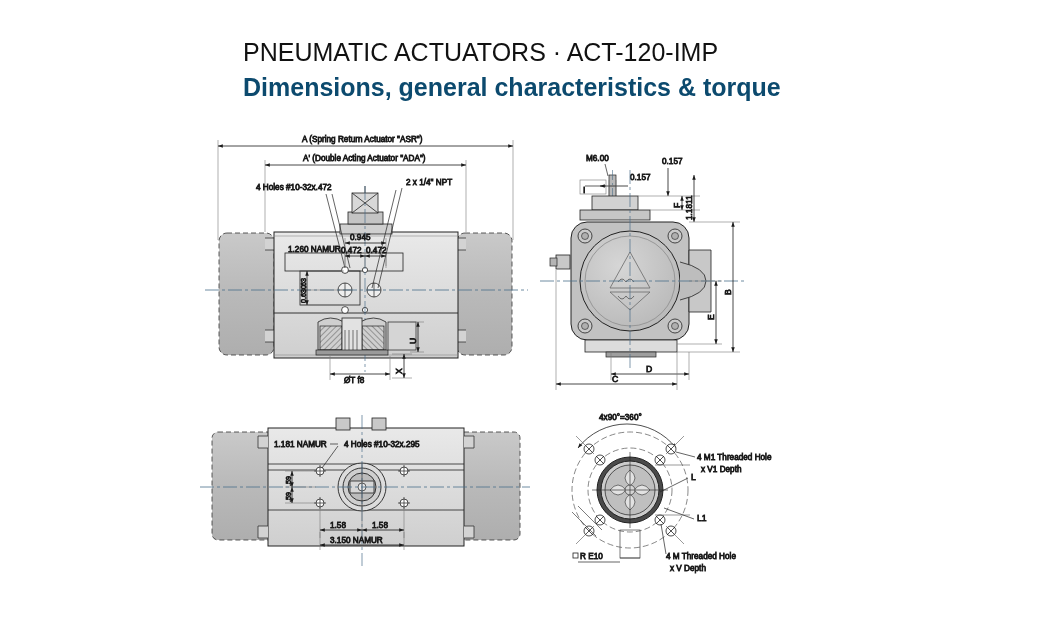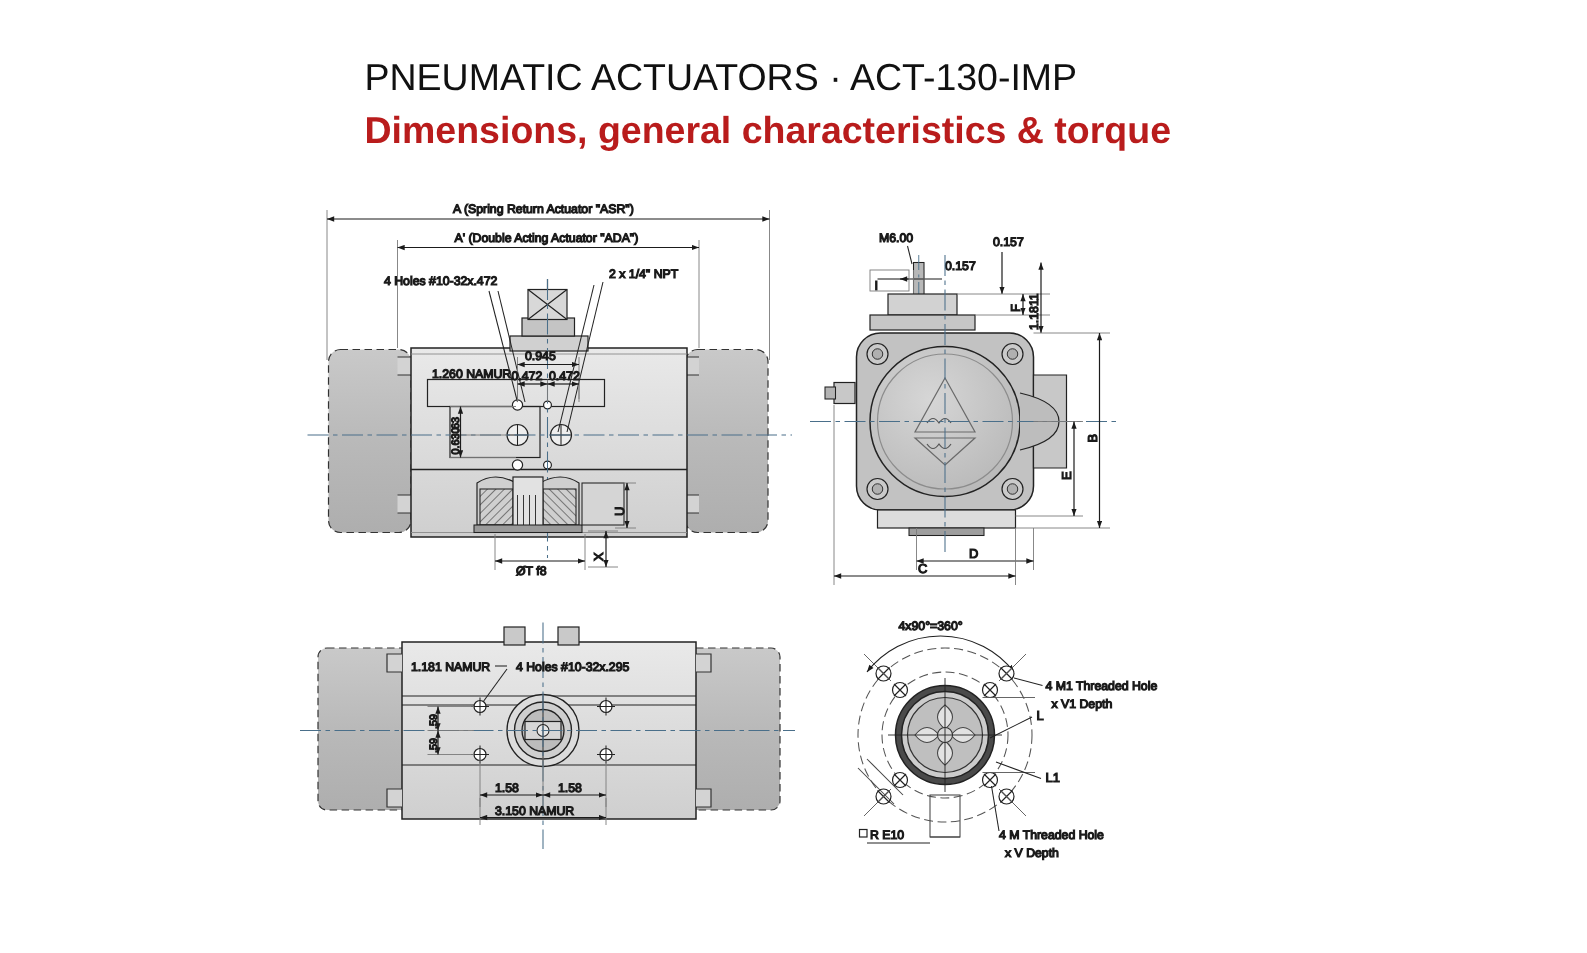--- a/index.html
+++ b/index.html
@@ -22,38 +22,38 @@
     text-align:center;
     font-family:"Liberation Sans", sans-serif;
     font-size:21px; font-weight:700; letter-spacing:5px;
     color:#141414;
     transform:scaleY(1.25); transform-origin:top center;
   }
 
   
   .title-block { position:absolute; left:243px; top:38px; width:700px; }
   .title-line1 { font-size:25px; font-weight:400; color:#111; letter-spacing:0px; white-space:nowrap; }
-  .title-line2 { font-size:25px; font-weight:700; color:#b91c1c; margin-top:6px; white-space:nowrap; }
+  .title-line2 { font-size:25px; font-weight:700; color:#0c4a6e; margin-top:6px; white-space:nowrap; }
 
   
   .drawings { position:absolute; left:0; top:0; width:1058px; height:635px; }
   svg.dwg { position:absolute; left:0; top:0; width:1058px; height:635px; }
 
   text.dim { font-family:"Liberation Sans", sans-serif; font-size:8.2px; fill:#1b1b1b; }
   text.dimsm { font-family:"Liberation Sans", sans-serif; font-size:7.2px; fill:#1b1b1b; }
   text.letter { font-family:"Liberation Sans", sans-serif; font-size:8.6px; fill:#1b1b1b; }
 </style>
 </head>
 <body>
 
 <div class="page">
 
 
   <div class="title-block">
-    <div class="title-line1">PNEUMATIC ACTUATORS · ACT-130-IMP</div>
+    <div class="title-line1">PNEUMATIC ACTUATORS · ACT-120-IMP</div>
     <div class="title-line2">Dimensions, general characteristics &amp; torque</div>
   </div>
 
   <div class="drawings">
   <svg class="dwg" viewBox="0 0 1058 635">
     <defs>
       <linearGradient id="gbody" x1="0" y1="0" x2="0" y2="1">
         <stop offset="0" stop-color="#e9e9e9"></stop>
             <stop offset="0.5" stop-color="#dcdcdc"></stop>
             <stop offset="1" stop-color="#cfcfcf"></stop>

